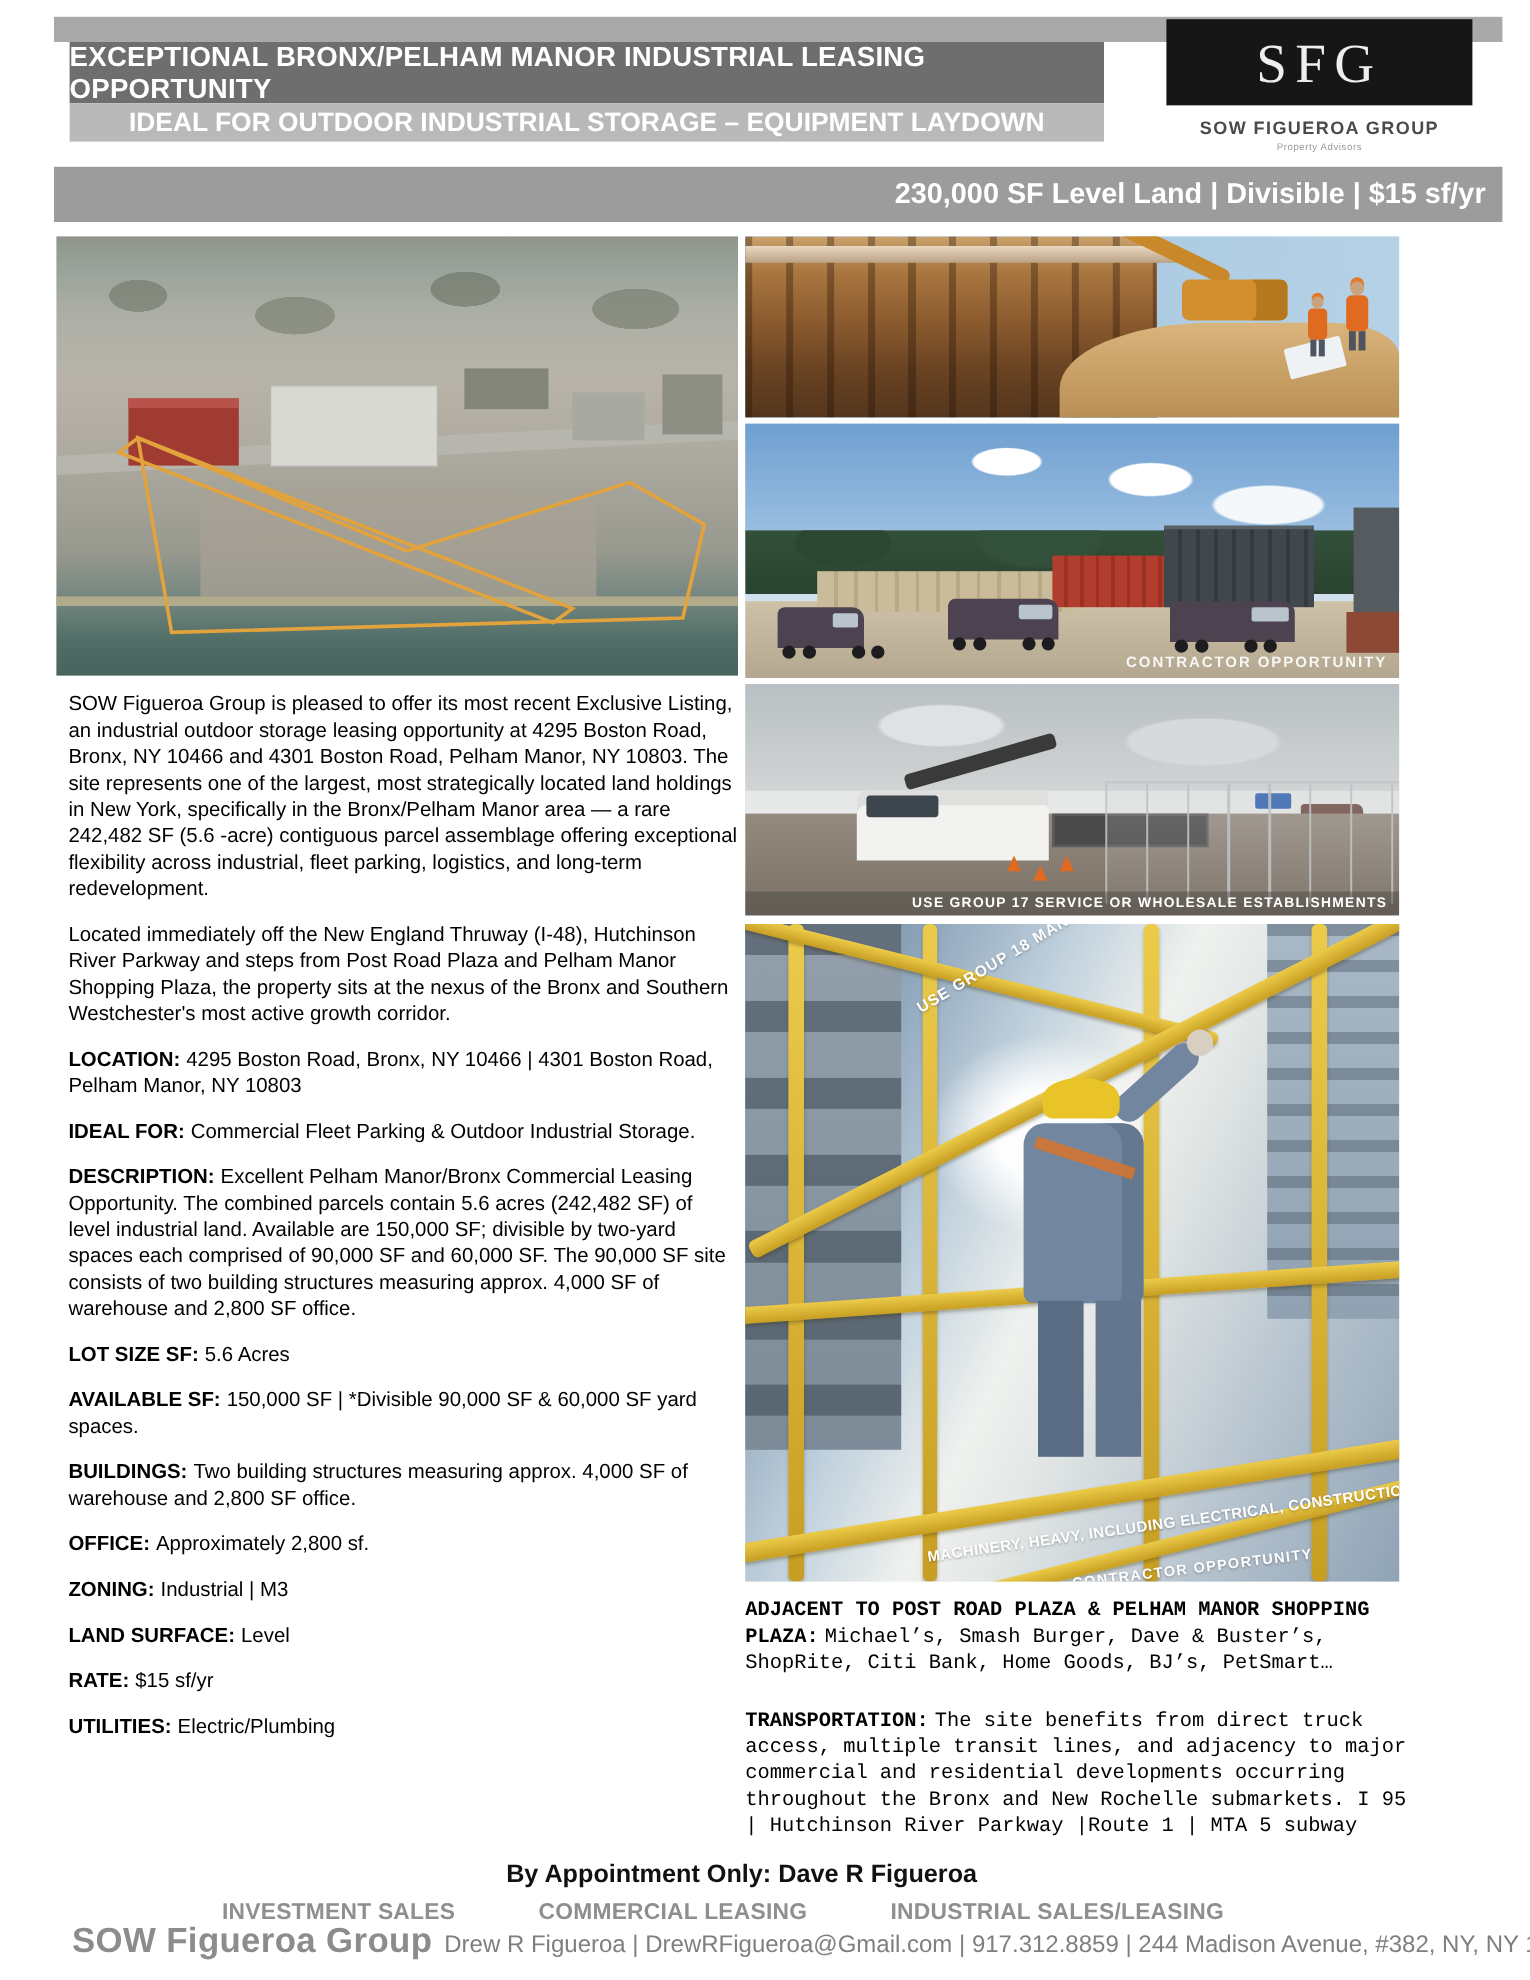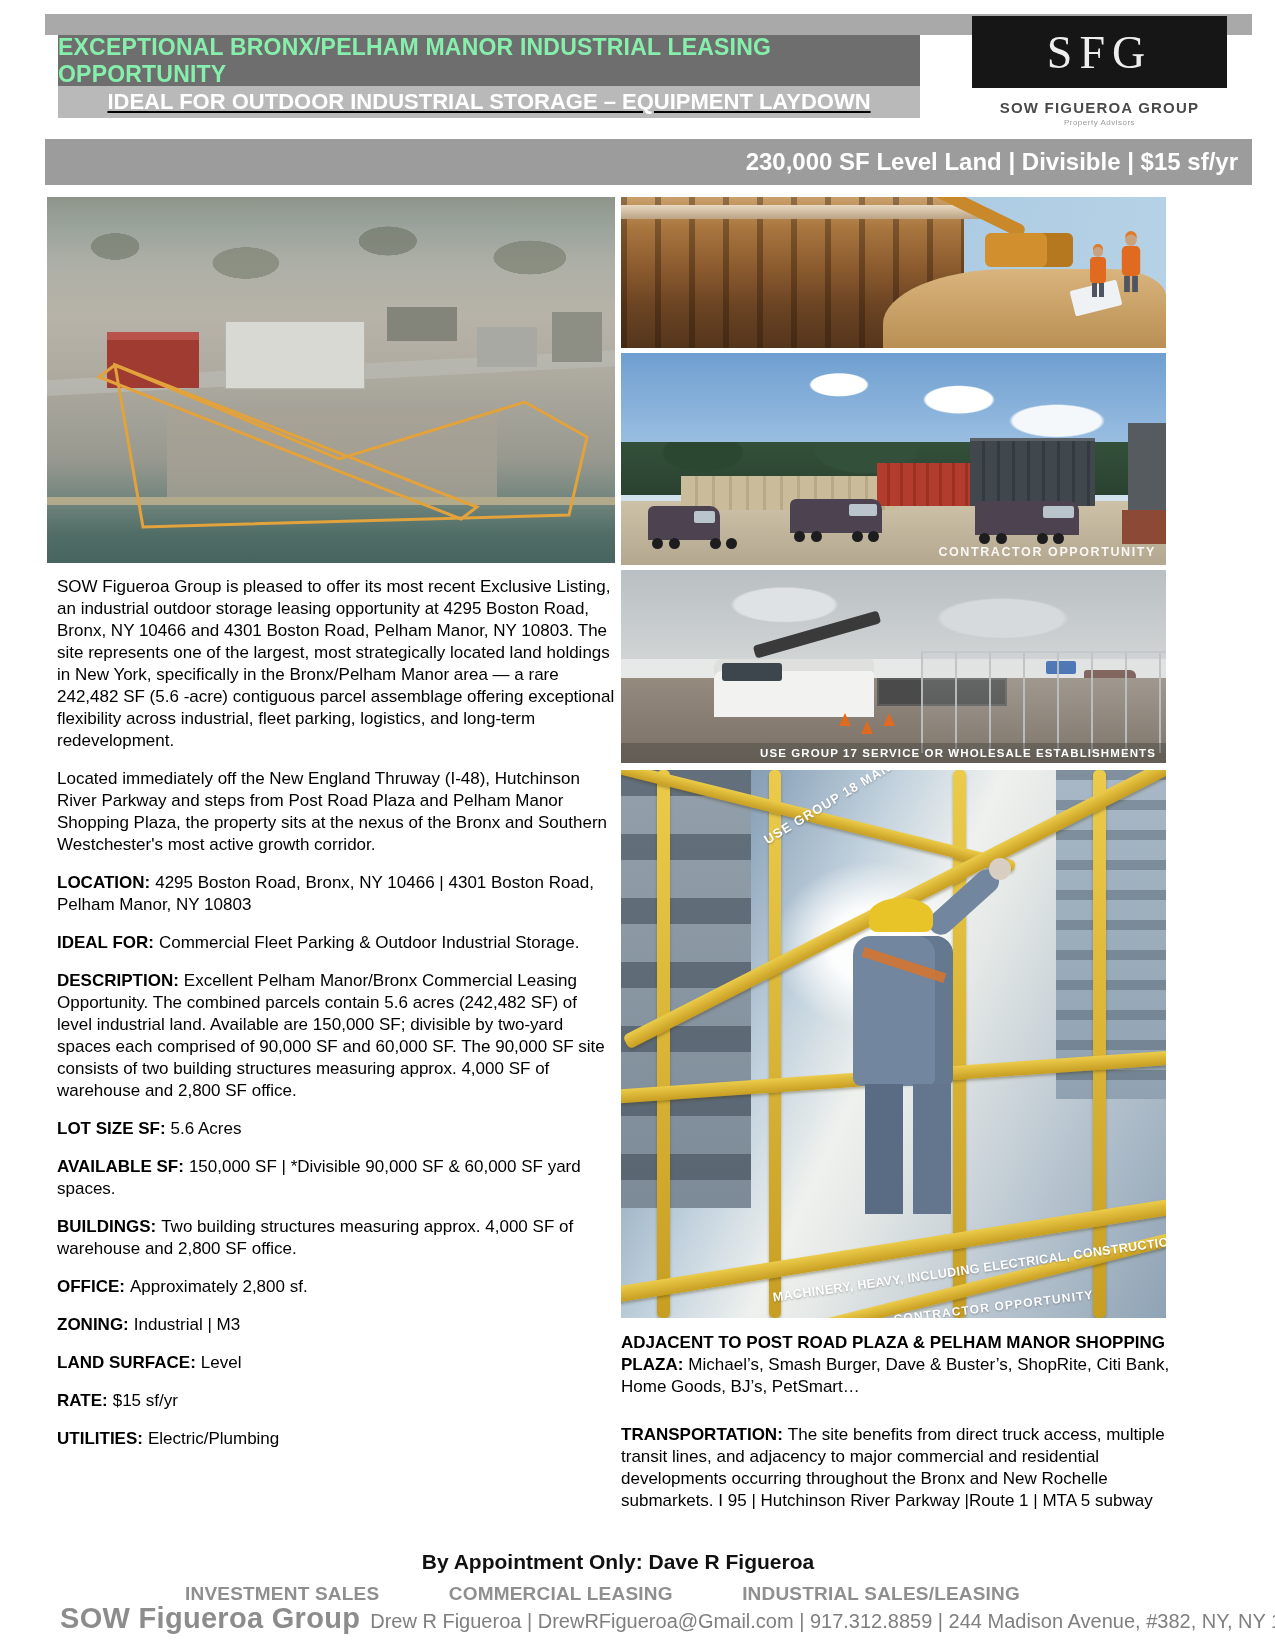--- a/index.html
+++ b/index.html
@@ -3,23 +3,23 @@
 <meta charset="utf-8">
 <style>
   html,body{margin:0;padding:0;background:#ffffff;}
   .page{position:relative;width:1275px;height:1650px;background:#fff;overflow:hidden;
         font-family:"Liberation Sans",sans-serif;color:#000;}
 
   
   .topstrip{position:absolute;left:45px;top:14px;width:1207px;height:21px;background:#a9a9a9;}
   .bar-dark{position:absolute;left:58px;top:35px;width:862px;height:51px;background:#6e6e6e;
             display:flex;align-items:center;justify-content:center;}
-  .bar-dark span{color:#86efac;font-size:23px;font-weight:700;letter-spacing:.2px;}
+  .bar-dark span{color:#ffffff;font-size:23px;font-weight:700;letter-spacing:.2px;}
   .bar-light{position:absolute;left:58px;top:86px;width:862px;height:32px;background:#b9b9b9;
-             display:flex;align-items:center;justify-content:center;text-decoration:underline;}
+             display:flex;align-items:center;justify-content:center;}
   .bar-light span{color:#fff;font-size:22px;font-weight:700;}
   .bar-stats{position:absolute;left:45px;top:139px;width:1207px;height:46px;background:#9c9c9c;
              display:flex;align-items:center;justify-content:flex-end;padding-right:14px;box-sizing:border-box;}
   .bar-stats span{color:#fff;font-size:24px;font-weight:600;}
   .logo-black{position:absolute;left:972px;top:16px;width:255px;height:72px;background:#161616;
               display:flex;align-items:center;justify-content:center;
               font-family:"Liberation Serif",serif;font-size:46px;color:#eeeeee;letter-spacing:7px;}
   .logo-white{position:absolute;left:972px;top:88px;width:255px;height:50px;background:#fff;
               display:flex;flex-direction:column;align-items:center;justify-content:center;}
   .logo-name{font-size:15px;font-weight:600;color:#4a4a4a;letter-spacing:1.2px;}
@@ -156,21 +156,21 @@
   .sd{position:absolute;color:#fff;font-weight:600;text-shadow:0 1px 2px rgba(40,40,40,.35);white-space:nowrap;}
   .sd-top{left:148px;top:62px;font-size:13px;letter-spacing:1px;transform:rotate(-31deg);transform-origin:left bottom;}
   .sd-mid{left:150px;top:492px;font-size:12.5px;letter-spacing:.4px;transform:rotate(-8deg);}
   .sd-bot{left:272px;top:530px;font-size:12px;letter-spacing:1.2px;transform:rotate(-7deg);}
 
   
   .leftcol{position:absolute;left:57px;top:576px;width:558px;}
   .leftcol p{font-size:17px;line-height:22px;margin:0 0 16px;}
   .leftcol b{font-weight:700;}
   .spec b{margin-right:5px;margin-top:21px;}
-  .rightblock{position:absolute;left:621px;width:562px;font-size:17px;line-height:22px;}
+  .rightblock{position:absolute;left:621px;width:562px;font-size:17px;line-height:22px;font-family:Liberation Mono, monospace;}
   .adj{top:1332px;}
   .trans{top:1424px;}
   .rightblock b{font-weight:700;margin-right:5px;}
 
   
   .appt{position:absolute;left:0;top:1550px;width:1236px;text-align:center;
         font-size:21px;font-weight:600;color:#111;}
   .services{position:absolute;left:185px;top:1583px;width:835px;display:flex;justify-content:space-between;
             font-size:19px;color:#8f8f8f;font-weight:600;letter-spacing:.2px;}
   .bottomline{position:absolute;left:60px;top:1602px;width:1170px;white-space:nowrap;}

